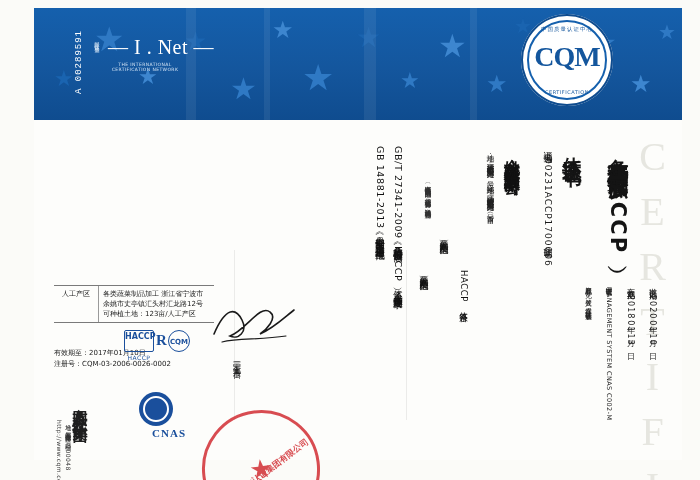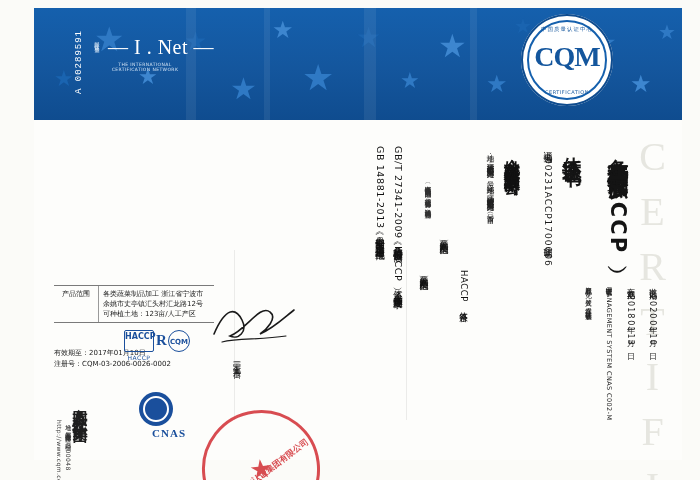--- a/index.html
+++ b/index.html
@@ -561,21 +561,21 @@
     <div class="scope-note">（本证书有效性以认证注册时的产品范围为准，并须在认证机构监督下保持，详见认证机构网站公布信息）</div>
     <div class="scope-label">覆盖的产品及范围</div>
 
     <div class="standard-1">GB/T 27341-2009《危害分析与关键控制点（HACCP）体系 食品生产企业通用要求》</div>
     <div class="standard-2">GB 14881-2013《食品安全国家标准 食品生产通用卫生规范》</div>
     <div class="std-header">覆盖的产品及范围</div>
     <div class="haccp-label">HACCP 体系符合</div>
 
     <div class="left-box">
       <div class="row">
-        <div class="cell k">产品范围</div>
+        <div class="cell k">人工产区</div>
         <div class="cell v">各类蔬菜制品加工
 浙江省宁波市余姚市丈亭镇汇头村汇龙路12号
 可种植土地：123亩/人工产区</div>
       </div>
     </div>
 
     <div class="left-meta">
       <div>有效期至：2017年01月10日</div>
       <div>注册号：CQM-03-2006-0026-0002</div>
     </div>

